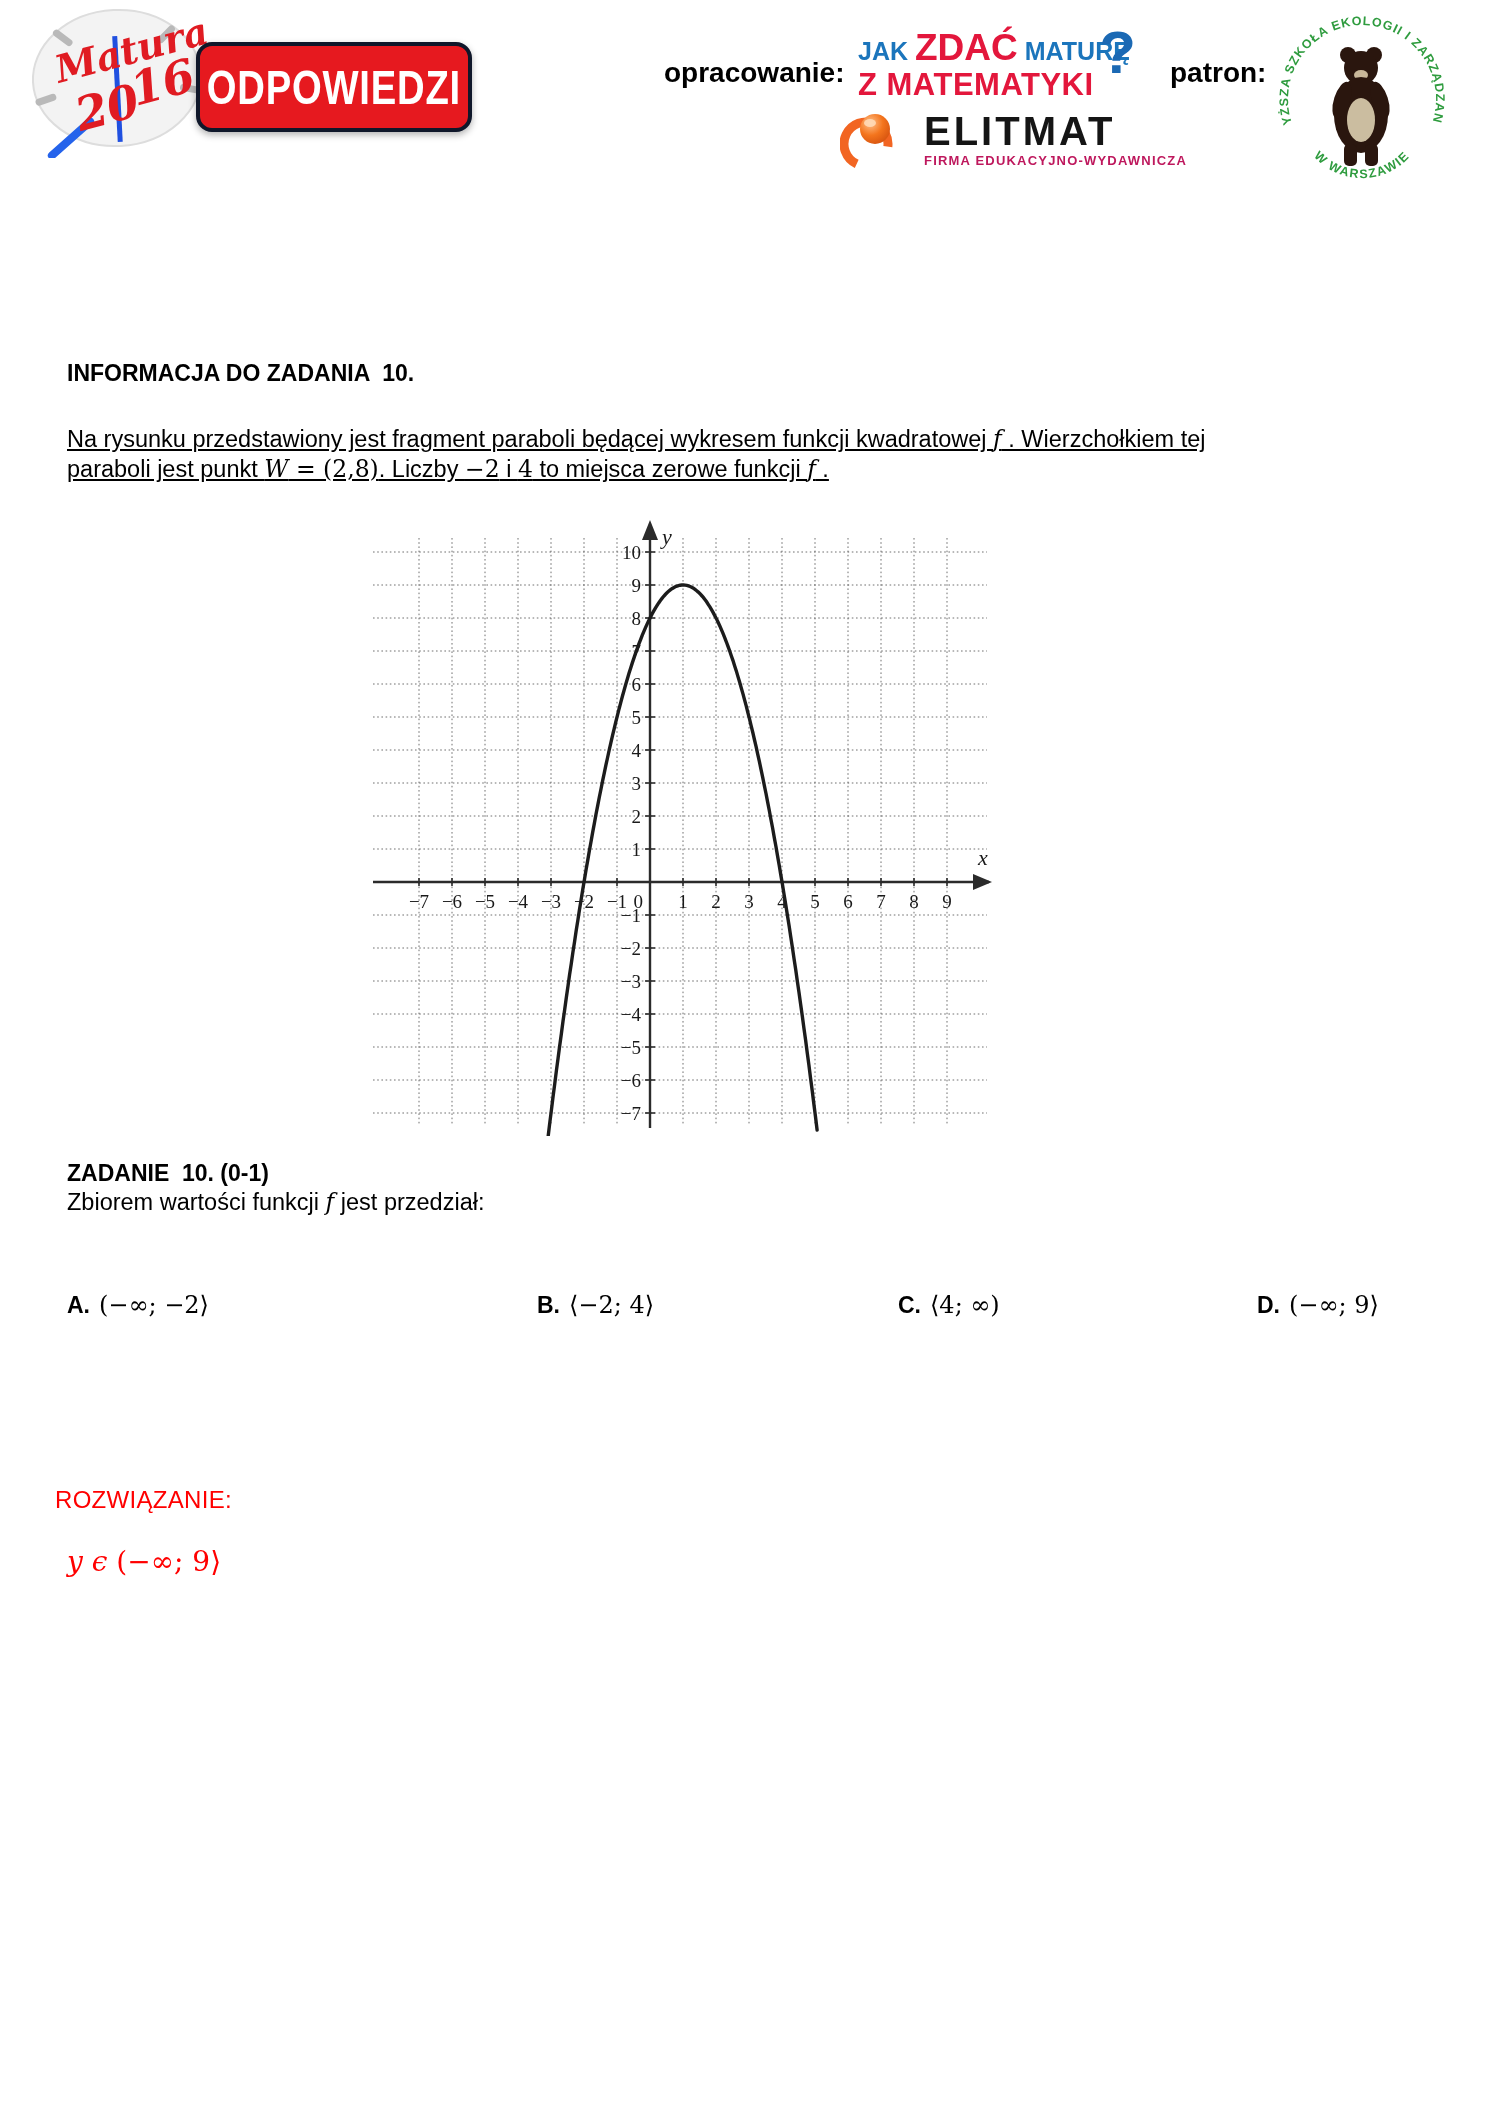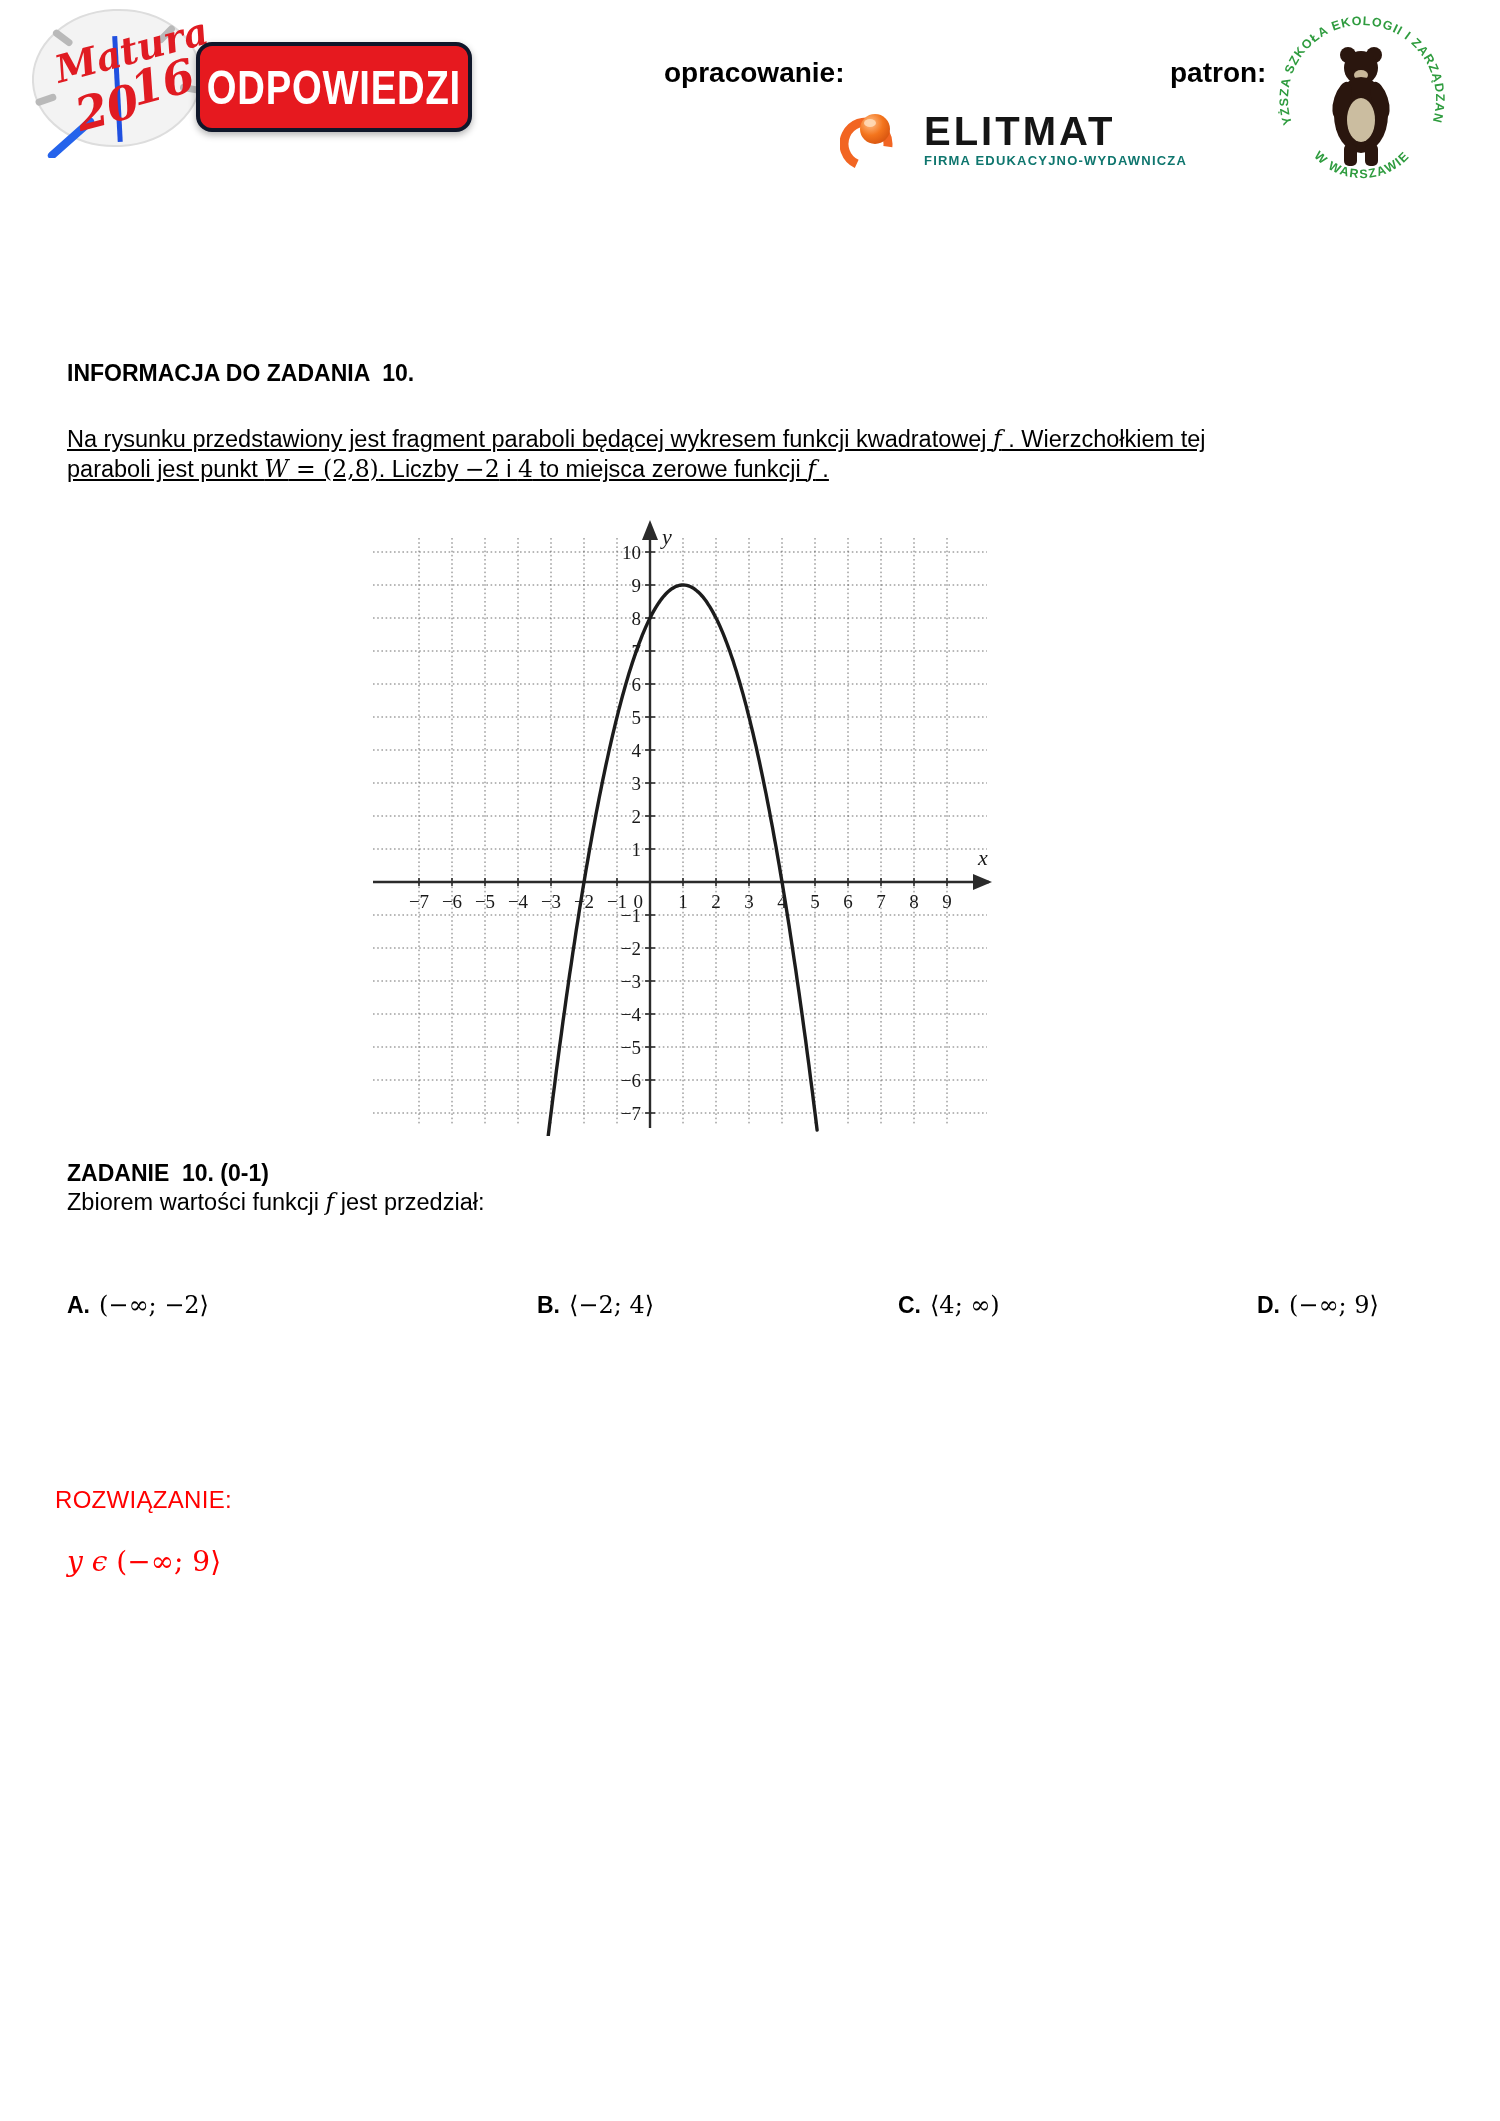--- a/index.html
+++ b/index.html
@@ -27,21 +27,21 @@
   .jakzdac{left:858px;top:27px;width:272px;height:78px;}
   .jz-row1{display:flex;align-items:baseline;gap:7px;white-space:nowrap;}
   .jz-jak{color:#1b75bc;font-weight:700;font-size:25px;}
   .jz-zdac{color:#e3173c;font-weight:700;font-size:37px;}
   .jz-mature{color:#1b75bc;font-weight:700;font-size:25px;}
   .jz-q{position:absolute;right:-6px;top:-4px;color:#1b69b4;font-weight:700;font-size:60px;line-height:1;}
   .jz-row2{color:#e3173c;font-weight:700;font-size:31px;letter-spacing:.5px;margin-top:-2px;}
 
   .elitmat{left:840px;top:108px;display:flex;align-items:center;gap:24px;}
   .el-name{font-weight:700;font-size:40px;letter-spacing:3px;color:#151515;line-height:1;}
-  .el-tag{font-weight:700;font-size:13px;letter-spacing:1.2px;color:#0f766e;margin-top:2px;}
+  .el-tag{font-weight:700;font-size:13px;letter-spacing:1.2px;color:#be185d;margin-top:2px;}
 
   .bear-logo{left:1272px;top:8px;width:180px;height:180px;}
 
   
   .h-bold{font-weight:700;font-size:23px;}
   .h-info{left:67px;top:360px;}
   .para{left:67px;top:424px;width:1385px;font-size:23.5px;line-height:30px;text-decoration:underline;}
   .m-it{font-family:"DejaVu Serif","DejaVu Sans",serif;font-style:italic;}
   .m-up{font-family:"DejaVu Serif","DejaVu Sans",serif;}
 
@@ -80,20 +80,29 @@
       <text x="102" y="108" transform="rotate(-12 91 76)" font-family="DejaVu Serif, serif" font-style="italic" font-weight="bold" font-size="46" fill="#e01b22">16</text>
     </g>
   </svg>
 
   <div class="abs banner">
     <span class="banner-text">ODPOWIEDZI</span>
   </div>
 
   <div class="abs opracowanie">opracowanie:</div>
 
+  <div class="abs jakzdac">
+    <div class="jz-row1">
+      <span class="jz-jak">JAK</span>
+      <span class="jz-zdac">ZDAĆ</span>
+      <span class="jz-mature">MATURĘ</span>
+    </div>
+    <div class="jz-row2">Z MATEMATYKI</div>
+    <div class="jz-q">?</div>
+  </div>
 
   <div class="abs elitmat">
     <svg width="60" height="62" viewBox="0 0 60 62">
       <defs>
         <radialGradient id="sph" cx="35%" cy="30%" r="75%">
           <stop offset="0%" stop-color="#ffc089"></stop>
             <stop offset="55%" stop-color="#f4751d"></stop>
             <stop offset="100%" stop-color="#d85510"></stop>
         </radialGradient>
       </defs>

